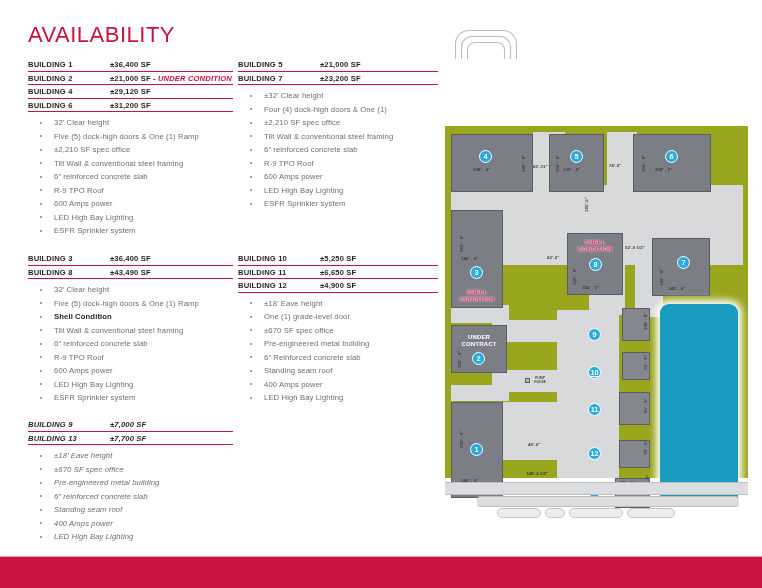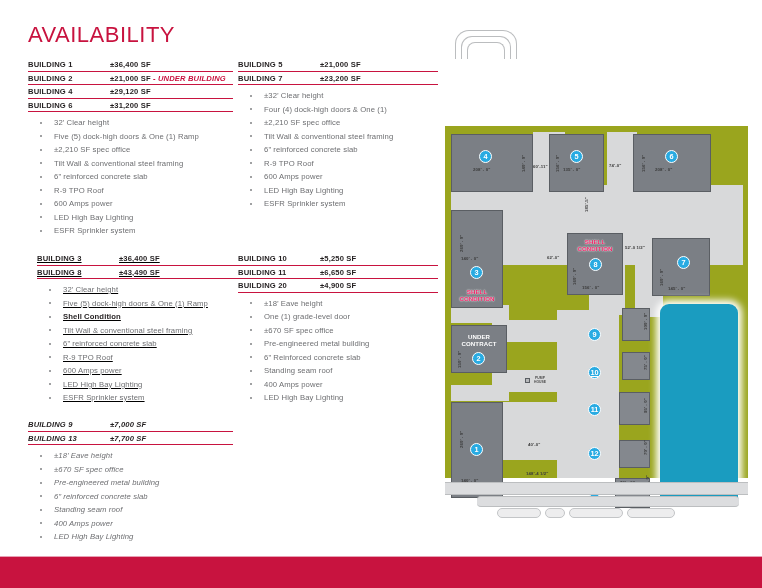--- a/index.html
+++ b/index.html
@@ -104,21 +104,21 @@
 
   <div class="title">AVAILABILITY</div>
 
   <div class="blk" style="left:28px;top:58px;">
     <div class="trow">
       <span class="bname">BUILDING 1</span>
       <span class="bsize"><span>±36,400 SF</span></span>
     </div>
     <div class="trow">
       <span class="bname">BUILDING 2</span>
-      <span class="bsize"><span>±21,000 SF</span> <span class="bnote">- UNDER BUILDING</span></span>
+      <span class="bsize"><span>±21,000 SF</span> <span class="bnote">- UNDER CONDITION</span></span>
     </div>
     <div class="trow">
       <span class="bname">BUILDING 4</span>
       <span class="bsize"><span>±29,120 SF</span></span>
     </div>
     <div class="trow">
       <span class="bname">BUILDING 6</span>
       <span class="bsize"><span>±31,200 SF</span></span>
     </div>
     <ul class="feat">
@@ -127,21 +127,21 @@
       <li>±2,210 SF spec office</li>
       <li>Tilt Wall &amp; conventional steel framing</li>
       <li>6” reinforced concrete slab</li>
       <li>R-9 TPO Roof</li>
       <li>600 Amps power</li>
       <li>LED High Bay Lighting</li>
       <li>ESFR Sprinkler system</li>
     </ul>
   </div>
 
-  <div class="blk" style="left:37px;top:252px;text-decoration:underline;">
+  <div class="blk" style="left:28px;top:252px;">
     <div class="trow">
       <span class="bname">BUILDING 3</span>
       <span class="bsize">±36,400 SF</span>
     </div>
     <div class="trow">
       <span class="bname">BUILDING 8</span>
       <span class="bsize">±43,490 SF</span>
     </div>
     <ul class="feat">
       <li>32’ Clear height</li>
@@ -201,21 +201,21 @@
   <div class="blk col2" style="left:238px;top:252px;">
     <div class="trow">
       <span class="bname">BUILDING 10</span>
       <span class="bsize">±5,250 SF</span>
     </div>
     <div class="trow">
       <span class="bname">BUILDING 11</span>
       <span class="bsize">±6,650 SF</span>
     </div>
     <div class="trow">
-      <span class="bname">BUILDING 20</span>
+      <span class="bname">BUILDING 12</span>
       <span class="bsize">±4,900 SF</span>
     </div>
     <ul class="feat">
       <li>±18’ Eave height</li>
       <li>One (1) grade-level door</li>
       <li>±670 SF spec office</li>
       <li>Pre-engineered metal building</li>
       <li>6” Reinforced concrete slab</li>
       <li>Standing seam roof</li>
       <li>400 Amps power</li>

